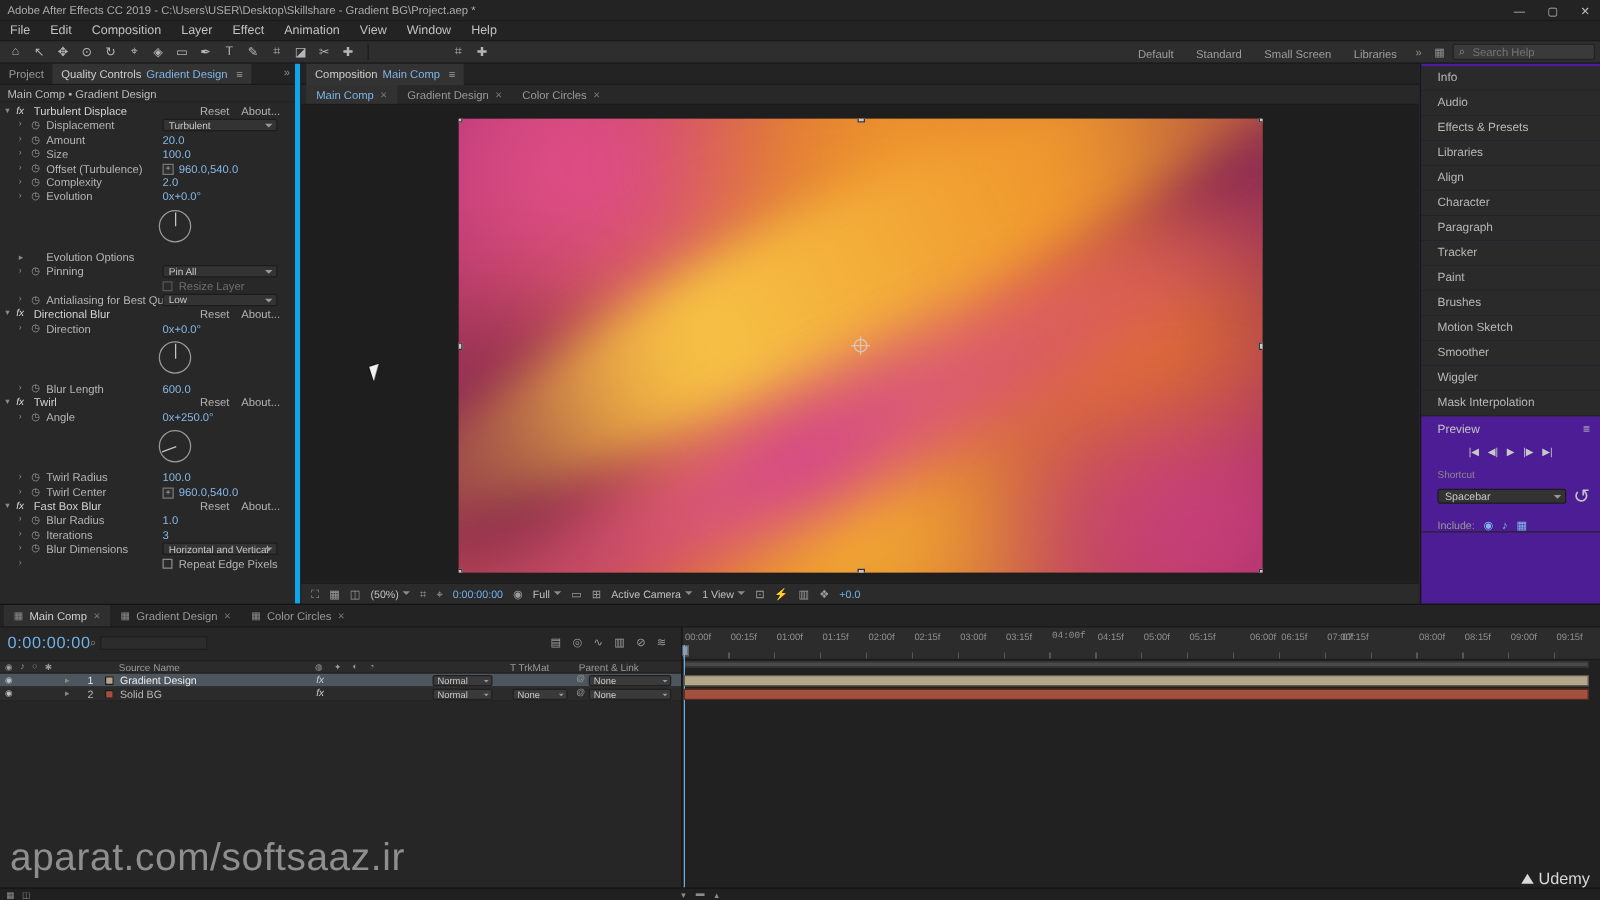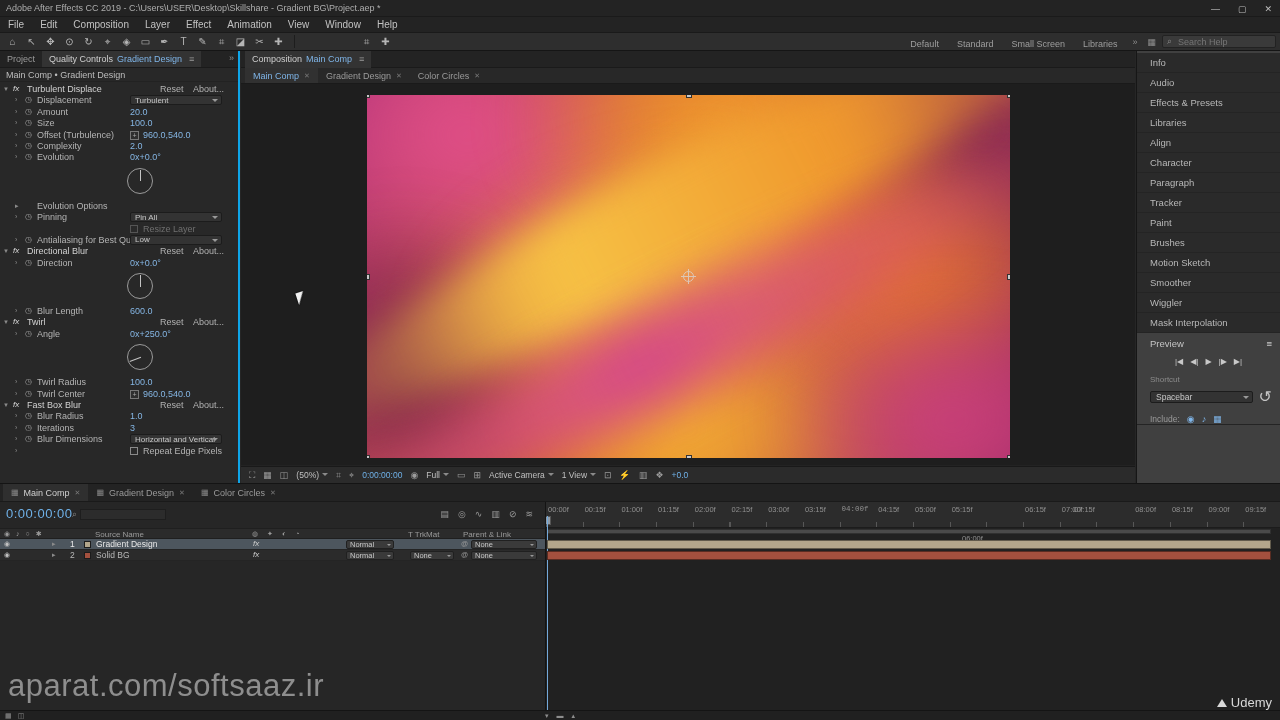--- a/index.html
+++ b/index.html
@@ -28,21 +28,21 @@
   #tb-right{position:absolute;right:4px;top:0;height:100%;display:flex;align-items:center;gap:2px;}
   .ws-item{padding:0 9px;font-size:9px;color:#9e9e9e;}
   .tb-chev{font-size:9px;color:#8d8d8d;padding:0 4px;}
   #searchbox{display:flex;align-items:center;gap:4px;background:#3a3a3a;border:1px solid #222;
     border-radius:2px;height:13px;width:114px;padding:0 4px;color:#8f8f8f;font-size:9px;}
   #searchbox input{flex:1;background:transparent;border:none;outline:none;color:#bdbdbd;
     font-size:9px;font-family:inherit;width:80px;}
 
   
   #ec-panel{position:absolute;left:0;top:51px;width:240px;height:432px;background:#282828;
-    border-right:2px solid #0ea5e9;}
+    border-right:4px solid #0ea5e9;}
   .ptabs{height:17px;background:#232323;display:flex;align-items:stretch;font-size:9px;
     border-bottom:1px solid #1a1a1a;position:relative;}
   .ptab{display:flex;align-items:center;padding:0 7px;gap:4px;color:#9a9a9a;}
   .ptab.active{background:#333333;color:#cfcfcf;}
   .tab-accent{color:#7fb5e8;}
   .pt-menu{color:#9a9a9a;padding-left:3px;}
   .ptabs .far-right{position:absolute;right:4px;top:2px;color:#8d8d8d;font-size:9px;}
   #ec-header{height:14px;display:flex;align-items:center;padding-left:6px;font-size:9px;
     color:#bdbdbd;border-bottom:1px solid #222;}
   #ec-rows{position:relative;overflow:hidden;height:398px;padding-top:2px;}
@@ -117,21 +117,21 @@
     border-top:1px solid #191919;display:flex;align-items:center;gap:8px;padding:0 8px;
     font-size:8.5px;color:#b0b0b0;}
   .sb-icon{color:#9b9b9b;font-size:9px;}
   .sb-dd{position:relative;padding-right:9px;color:#c0c0c0;}
   .sb-dd::after{content:"";position:absolute;right:0;top:3px;border:3px solid transparent;
     border-top-color:#8a8a8a;}
   .sb-time{color:#6fb1e8;}
   .sb-acc{color:#6fb1e8;}
 
   
-  #right-panel{position:absolute;left:1136px;top:51px;width:144px;height:432px;background:#404040;
+  #right-panel{position:absolute;left:1136px;top:51px;width:144px;height:432px;background:#4c1d95;
     border-left:1px solid #161616;}
   #rp-list{padding-top:2px;}
   .rp-item{height:20px;display:flex;align-items:center;padding-left:13px;font-size:9.5px;
     color:#b8b8b8;border-bottom:1px solid #242424;background:#2a2a2a;}
   #rp-preview{border-bottom:1px solid #242424;}
   #rp-preview-head{height:20px;display:flex;align-items:center;justify-content:space-between;
     padding:0 8px 0 13px;font-size:9.5px;color:#c4c4c4;}
   #transport{display:flex;gap:7px;justify-content:center;align-items:center;height:16px;
     font-size:8px;color:#c8c8c8;}
   #rp-shortcut{padding:6px 8px 0 13px;font-size:8px;color:#8b8b8b;}
@@ -682,21 +682,21 @@
             <span class="rl" style="left: 75.4px;">01:00f</span>
             <span class="rl" style="left: 112.1px;">01:15f</span>
             <span class="rl" style="left: 148.8px;">02:00f</span>
             <span class="rl" style="left: 185.5px;">02:15f</span>
             <span class="rl" style="left: 222.2px;">03:00f</span>
             <span class="rl" style="left: 258.9px;">03:15f</span>
             <span class="rl" style="left: 295.6px; font-family: Liberation Mono, monospace;">04:00f</span>
             <span class="rl" style="left: 332.3px;">04:15f</span>
             <span class="rl" style="left: 369px;">05:00f</span>
             <span class="rl" style="left: 405.7px;">05:15f</span>
-            <span class="rl" style="left: 416px; margin-top: 29px;">06:00f</span>
+            <span class="rl" style="left: 454px;">06:00f</span>
             <span class="rl" style="left: 479.1px;">06:15f</span>
             <span class="rl" style="left: 515.8px;">07:00f</span>
             <span class="rl" style="left: 528px;">07:15f</span>
             <span class="rl" style="left: 589.2px;">08:00f</span>
             <span class="rl" style="left: 625.9px;">08:15f</span>
             <span class="rl" style="left: 662.6px;">09:00f</span>
             <span class="rl" style="left: 699.3px;">09:15f</span>
           </div>
       </div>
       <div id="workarea"></div>

